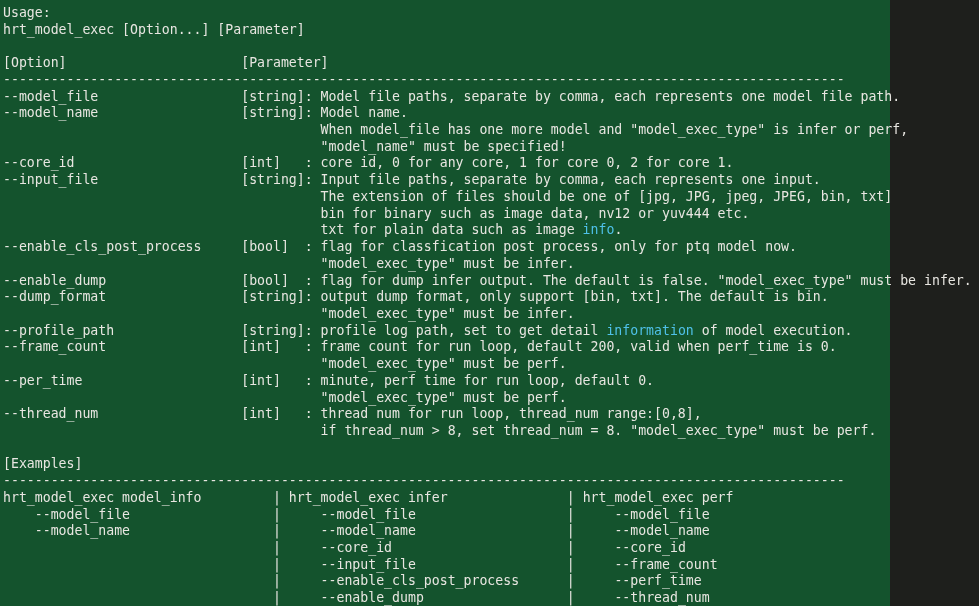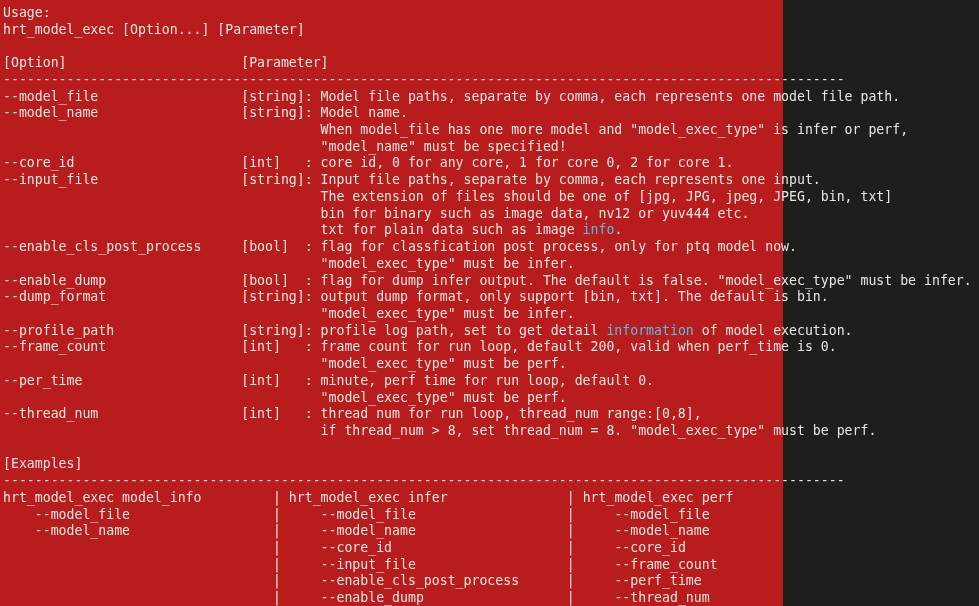--- a/index.html
+++ b/index.html
@@ -7,23 +7,23 @@
     margin: 0;
     padding: 0;
     background: #1e1f1c;
   }
   body {
     width: 979px;
     height: 606px;
     overflow: hidden;
   }
   #terminal {
-    width: 783px;
+    width: 890px;
     height: 606px;
-    background: #b91c1c;
+    background: #14532d;
     box-sizing: border-box;
     padding: 5px 8px 0 3px;
     font-family: "DejaVu Sans Mono", "Liberation Mono", monospace;
     font-size: 13.2px;
     line-height: 16.72px;
     color: #e8e6e1;
     white-space: pre;
     letter-spacing: 0px;
     -webkit-font-smoothing: antialiased;
   }

